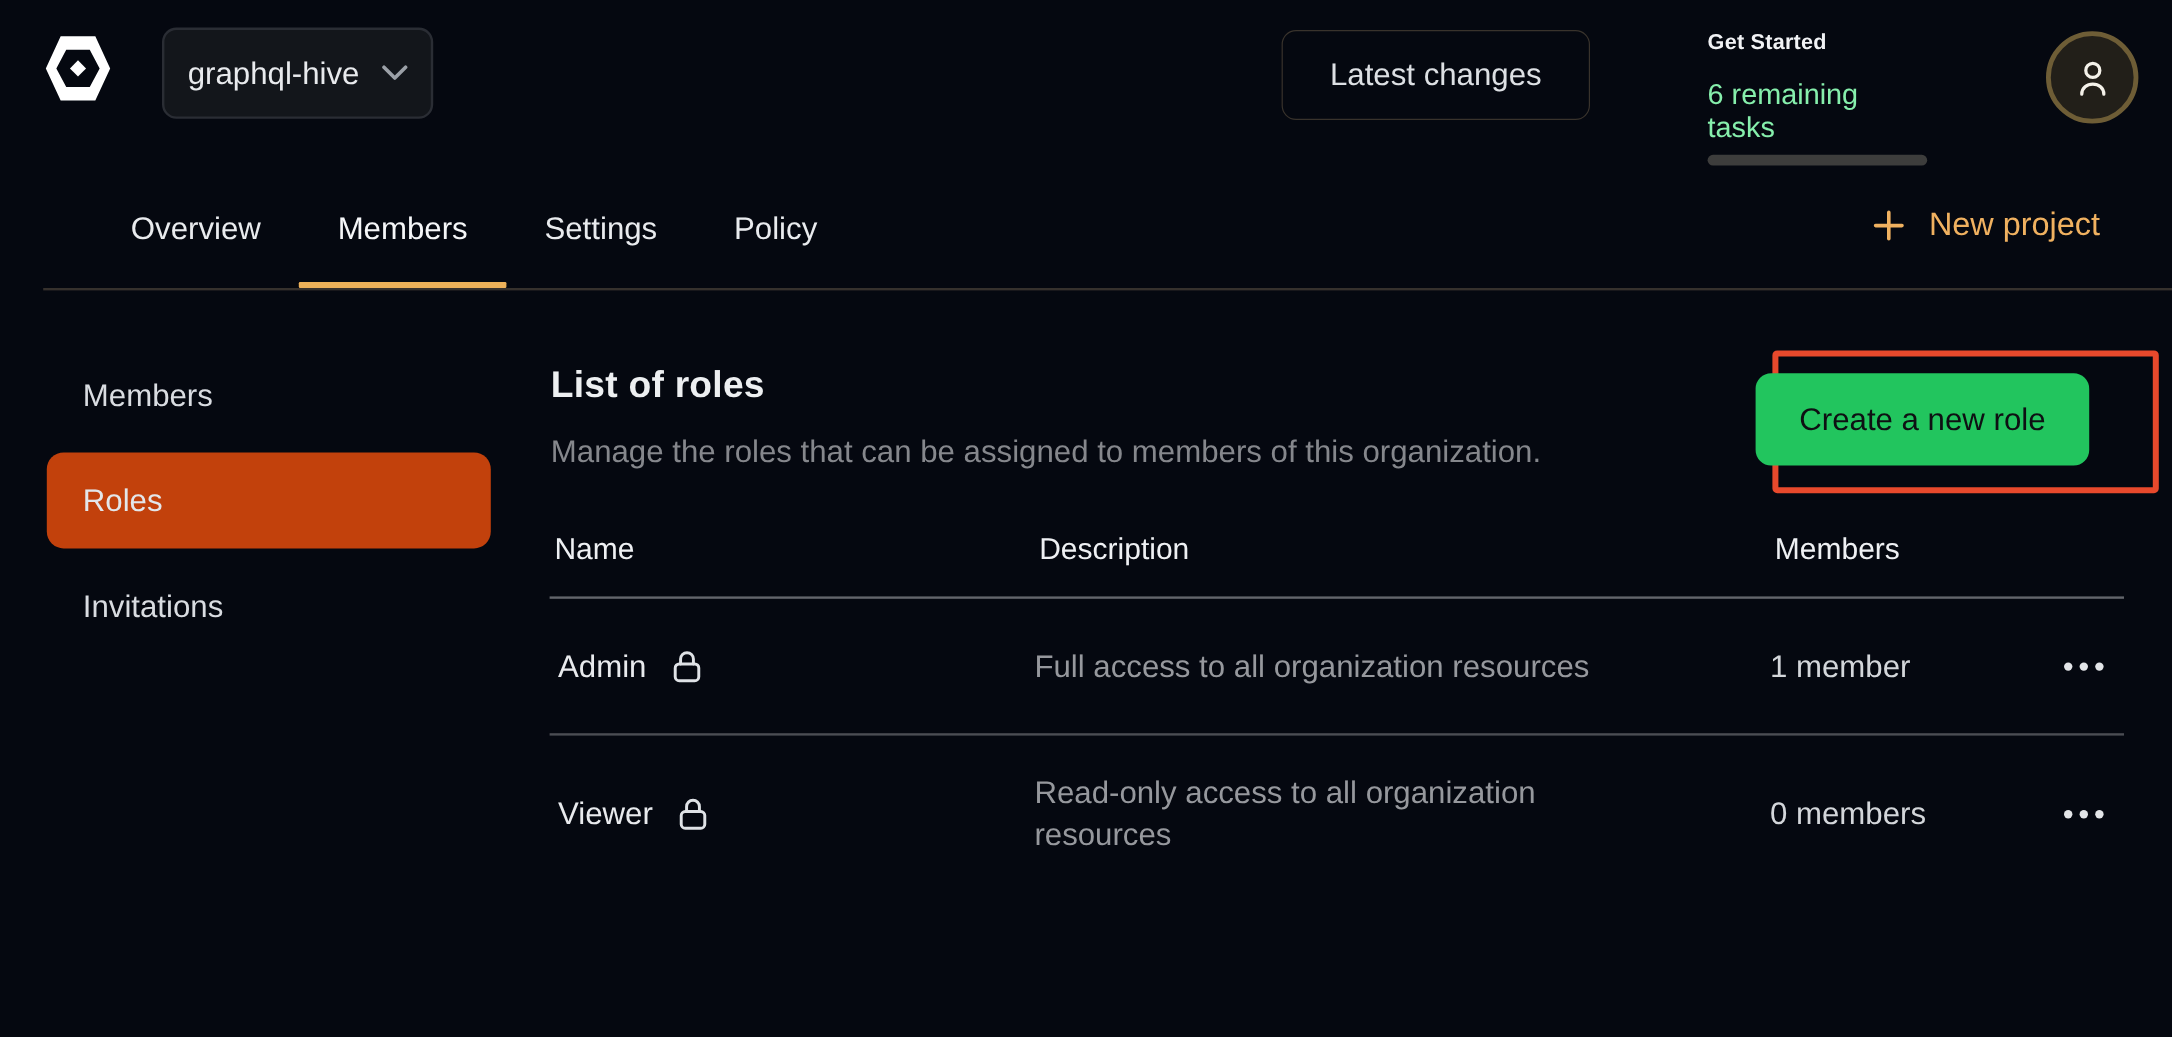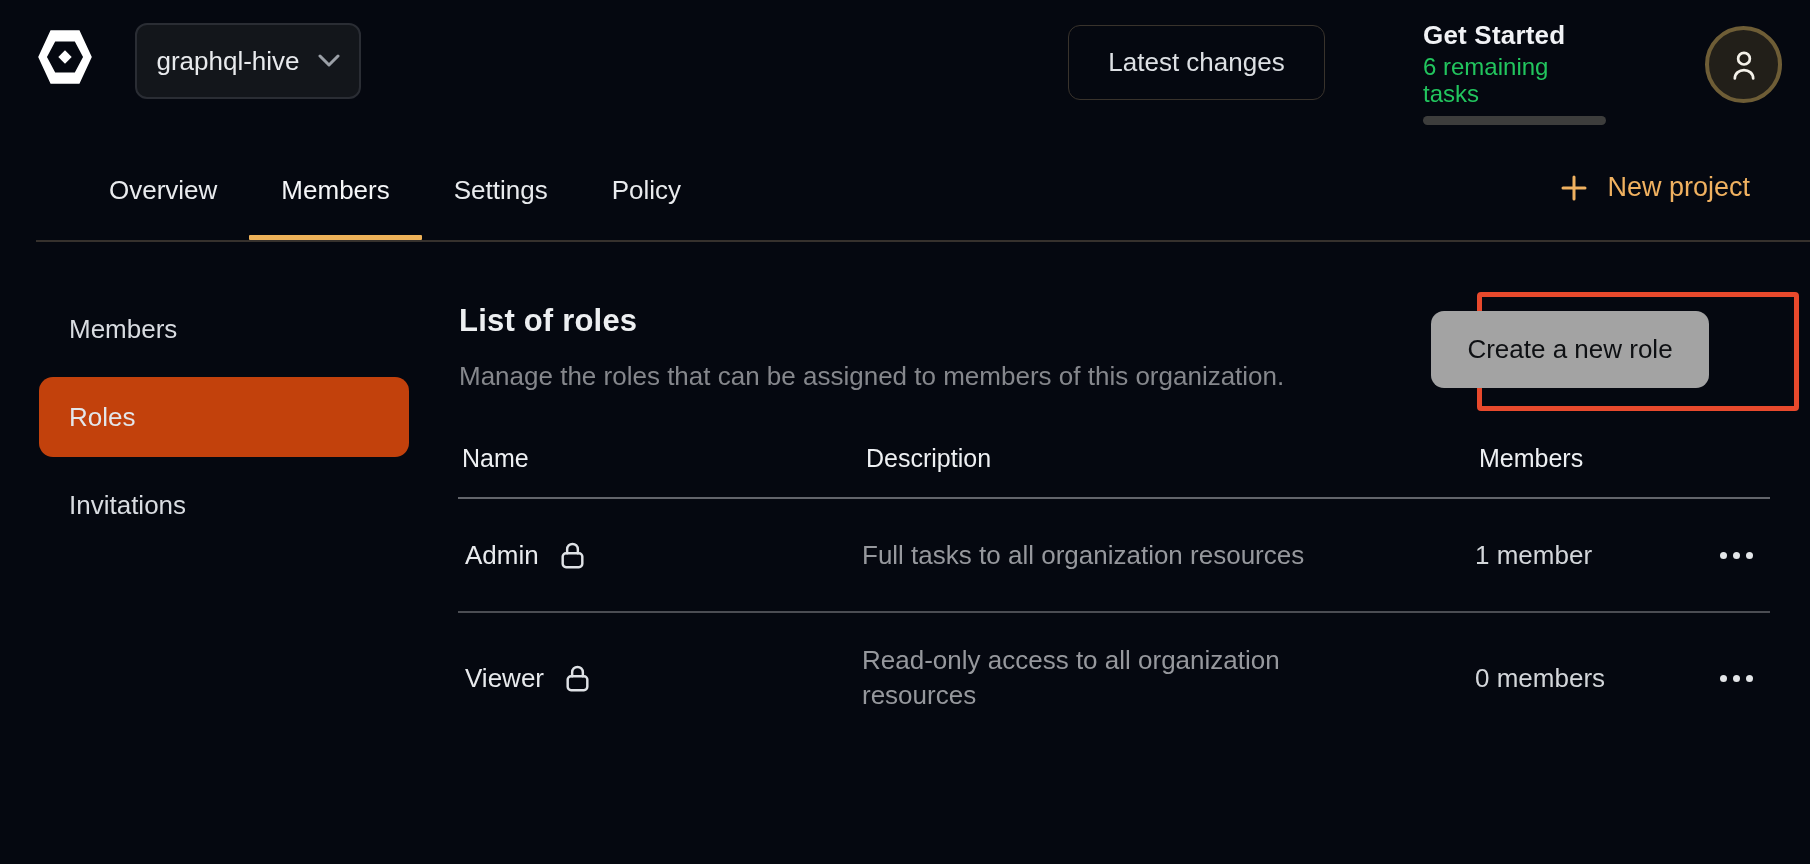--- a/index.html
+++ b/index.html
@@ -23,22 +23,22 @@
     font-family: "Liberation Sans", sans-serif;
   }
   .latest-btn {
     left: 1068px; top: 25px; width: 257px; height: 75px;
     background: transparent; border: 1.5px solid #39332c; border-radius: 12px;
     color: #dde0e4; font-size: 26px; cursor: pointer;
     display: flex; align-items: center; justify-content: center;
     font-family: "Liberation Sans", sans-serif;
   }
   .get-started { left: 1423px; top: 20px; width: 183px; cursor: pointer; }
-  .gs-title { font-size: 26px; font-weight: 700; color: #f1f2f5; line-height: 30px; letter-spacing: 0.2px; }
-  .gs-sub { font-size: 24px; color: #22c55e; line-height: 27px; margin-top: 3px; }
+  .gs-title { font-size: 18px; font-weight: 700; color: #f1f2f5; line-height: 30px; letter-spacing: 0.2px; }
+  .gs-sub { font-size: 24px; color: #86efac; line-height: 27px; margin-top: 16px; }
   .gs-track { margin-top: 9px; width: 183px; height: 9px; border-radius: 5px; background: #3d3d3c; }
   .avatar {
     left: 1705px; top: 26px; width: 77px; height: 77px; border-radius: 50%;
     background: #221f19; border: 4px solid #6e5d36;
     display: flex; align-items: center; justify-content: center; cursor: pointer;
   }
 
   
   .tabbar {
     left: 0; top: 120px; width: 1810px; height: 122px;
@@ -69,22 +69,22 @@
 
   
   .page-title { left: 459px; top: 303px; font-size: 31px; font-weight: 700; color: #edeff1; letter-spacing: 0.2px; }
   .page-sub { left: 459px; top: 361px; font-size: 26px; color: #85878c; }
 
   .annotation-rect {
     left: 1477px; top: 292px; width: 322px; height: 119px;
     border: 5px solid #e8492c; border-radius: 4px; pointer-events: none;
   }
   .create-btn {
-    left: 1431px; top: 311px; width: 278px; height: 77px;
-    background: #a3a3a3; color: #0e1013; border: none; border-radius: 13px;
+    left: 1463px; top: 311px; width: 278px; height: 77px;
+    background: #22c55e; color: #0e1013; border: none; border-radius: 13px;
     font-size: 26px; font-weight: 500; cursor: pointer;
     display: flex; align-items: center; justify-content: center;
     font-family: "Liberation Sans", sans-serif;
   }
 
   .roles-table { left: 458px; top: 420px; width: 1312px; }
   .t-grid { display: grid; grid-template-columns: 404px 613px 232px 1fr; align-items: center; }
   .t-head { min-height: 77px; }
   .t-head .th { font-size: 25px; font-weight: 400; color: #eef0f3; padding-left: 4px; }
   .t-divider { height: 2px; background: #63656b; width: 1312px; }
@@ -190,21 +190,21 @@
   <div class="t-grid t-row row-1">
     <div class="cell-name">
       <span>Admin</span>
       <span>
         <svg class="icon-svg" width="27" height="29" viewBox="0 0 24 26">
           <rect x="3.2" y="11" width="17.6" height="12.5" rx="3" fill="none" stroke="#dfe2e6" stroke-width="2.2"></rect>
           <path d="M7.2 11 V7.4 a4.8 4.8 0 0 1 9.6 0 V11" fill="none" stroke="#dfe2e6" stroke-width="2.2" stroke-linecap="round"></path>
         </svg>
       </span>
     </div>
-    <div class="cell-desc">Full tasks to all organization resources</div>
+    <div class="cell-desc">Full access to all organization resources</div>
     <div class="cell-members">1 member</div>
     <div class="cell-actions">
       <button class="menu-btn" aria-label="role actions">
         <span class="dot"></span>
         <span class="dot"></span>
         <span class="dot"></span>
       </button>
     </div>
   </div>
   <div class="t-divider row-div"></div>

